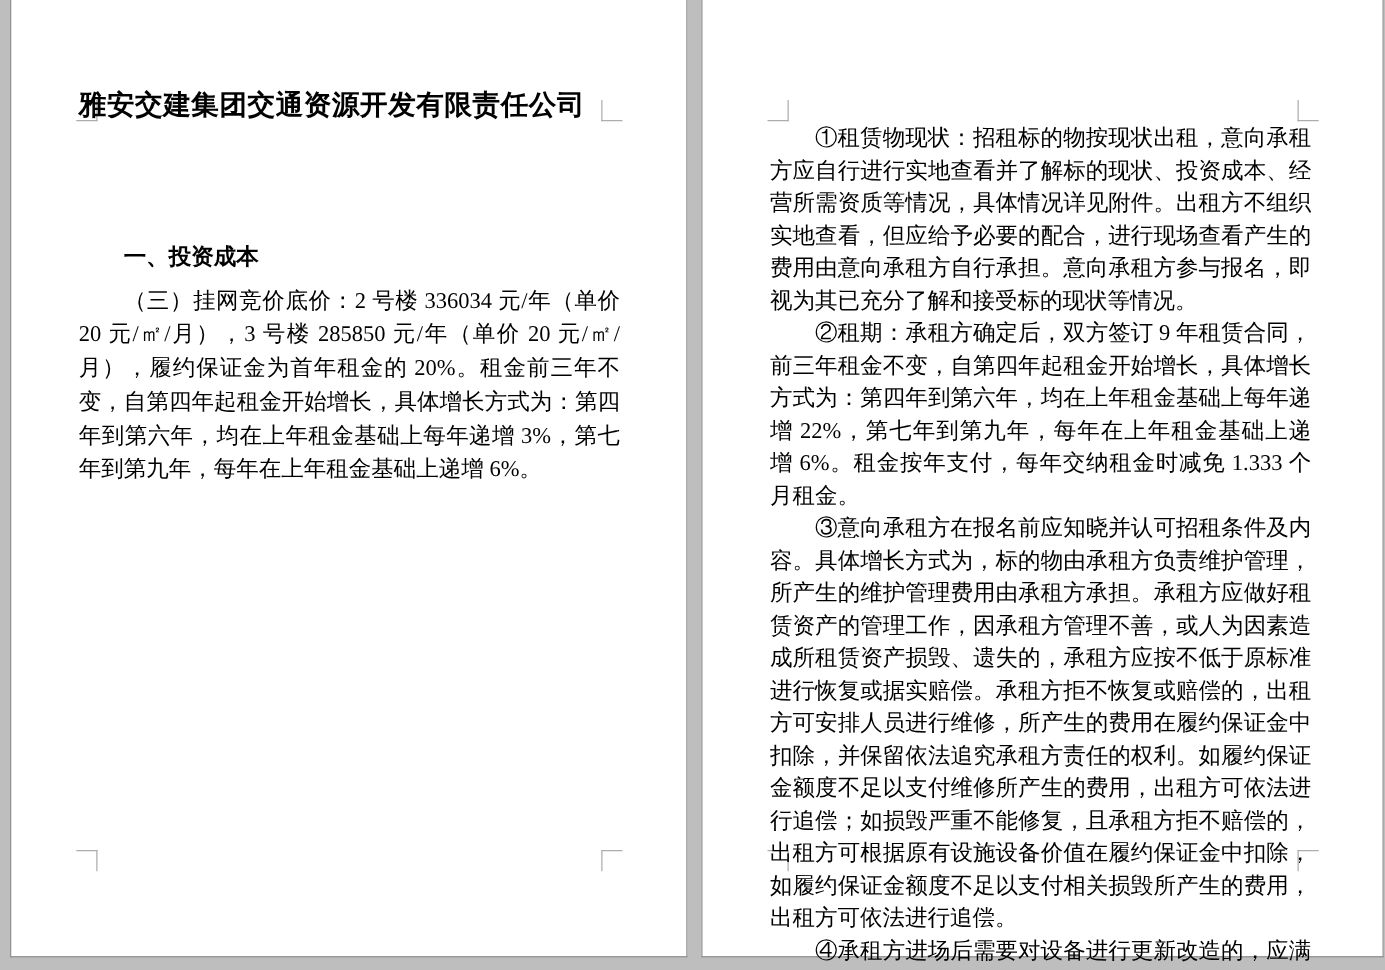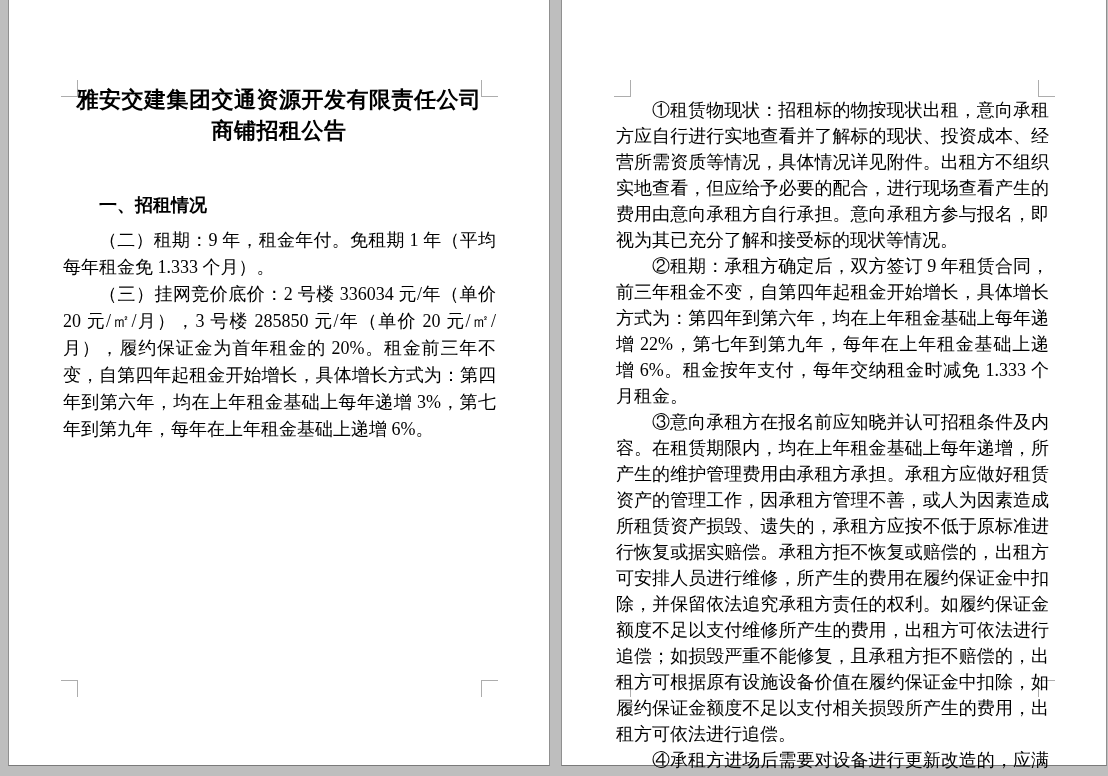--- a/index.html
+++ b/index.html
@@ -24,22 +24,22 @@
 
   
   .mark { position:absolute; width:17px; height:17px; }
   .mark-tl { left:52px;  top:80px;  border-right:1px solid #adadad; border-bottom:1px solid #adadad; }
   .mark-tr { right:51px; top:80px;  border-left:1px solid #adadad;  border-bottom:1px solid #adadad; }
   .mark-bl { left:52px;  top:680px; border-right:1px solid #adadad; border-top:1px solid #adadad; }
   .mark-br { right:51px; top:680px; border-left:1px solid #adadad;  border-top:1px solid #adadad; }
 
   .doc-title {
     position:absolute;
-    top:84px; left:54px; width:432px;
-    text-align:center;
+    top:68px; left:54px; width:432px;
+    text-align:left;
     font-weight:bold;
     font-size:22px;
     line-height:31px;
     letter-spacing:0.5px;
   }
   .body-text {
     position:absolute;
     left:54px; width:433px;
     font-size:18px;
     text-align:justify;
@@ -56,37 +56,35 @@
 <div>
 
   <div class="page" id="page-1">
     <div class="mark mark-tl"></div>
     <div class="mark mark-tr"></div>
     <div class="mark mark-bl"></div>
     <div class="mark mark-br"></div>
 
     <div class="doc-title">
       <div>雅安交建集团交通资源开发有限责任公司</div>
-      <div>商铺招租公告</div>
     </div>
 
     <div class="body-text" id="body-1">
-      <div class="para heading">一、招租情况</div>
-      <div class="para">（二）租期：9 年，租金年付。免租期 1 年（平均每年租金免 1.333 个月）。</div>
+      <div class="para heading">一、投资成本</div>
       <div class="para">（三）挂网竞价底价：2 号楼 336034 元/年（单价 20 元/㎡/月），3 号楼 285850 元/年（单价 20 元/㎡/月），履约保证金为首年租金的 20%。租金前三年不变，自第四年起租金开始增长，具体增长方式为：第四年到第六年，均在上年租金基础上每年递增 3%，第七年到第九年，每年在上年租金基础上递增 6%。</div>
     </div>
   </div>
 
   <div class="page" id="page-2">
     <div class="mark mark-tl"></div>
     <div class="mark mark-tr"></div>
     <div class="mark mark-bl"></div>
     <div class="mark mark-br"></div>
 
     <div class="body-text" id="body-2">
       <div class="para">①租赁物现状：招租标的物按现状出租，意向承租方应自行进行实地查看并了解标的现状、投资成本、经营所需资质等情况，具体情况详见附件。出租方不组织实地查看，但应给予必要的配合，进行现场查看产生的费用由意向承租方自行承担。意向承租方参与报名，即视为其已充分了解和接受标的现状等情况。</div>
       <div class="para">②租期：承租方确定后，双方签订 9 年租赁合同，前三年租金不变，自第四年起租金开始增长，具体增长方式为：第四年到第六年，均在上年租金基础上每年递增 22%，第七年到第九年，每年在上年租金基础上递增 6%。租金按年支付，每年交纳租金时减免 1.333 个月租金。</div>
-      <div class="para">③意向承租方在报名前应知晓并认可招租条件及内容。在租赁期限内，均在上年租金基础上每年递增，所产生的维护管理费用由承租方承担。承租方应做好租赁资产的管理工作，因承租方管理不善，或人为因素造成所租赁资产损毁、遗失的，承租方应按不低于原标准进行恢复或据实赔偿。承租方拒不恢复或赔偿的，出租方可安排人员进行维修，所产生的费用在履约保证金中扣除，并保留依法追究承租方责任的权利。如履约保证金额度不足以支付维修所产生的费用，出租方可依法进行追偿；如损毁严重不能修复，且承租方拒不赔偿的，出租方可根据原有设施设备价值在履约保证金中扣除，如履约保证金额度不足以支付相关损毁所产生的费用，出租方可依法进行追偿。</div>
+      <div class="para">③意向承租方在报名前应知晓并认可招租条件及内容。具体增长方式为，标的物由承租方负责维护管理，所产生的维护管理费用由承租方承担。承租方应做好租赁资产的管理工作，因承租方管理不善，或人为因素造成所租赁资产损毁、遗失的，承租方应按不低于原标准进行恢复或据实赔偿。承租方拒不恢复或赔偿的，出租方可安排人员进行维修，所产生的费用在履约保证金中扣除，并保留依法追究承租方责任的权利。如履约保证金额度不足以支付维修所产生的费用，出租方可依法进行追偿；如损毁严重不能修复，且承租方拒不赔偿的，出租方可根据原有设施设备价值在履约保证金中扣除，如履约保证金额度不足以支付相关损毁所产生的费用，出租方可依法进行追偿。</div>
       <div class="para">④承租方进场后需要对设备进行更新改造的，应满足以下条</div>
     </div>
   </div>
 
 </div>
 
 </body></html>

